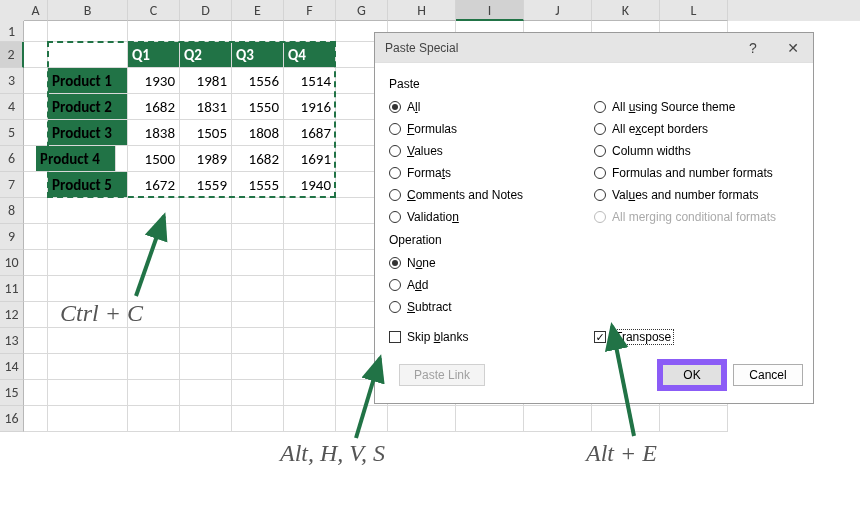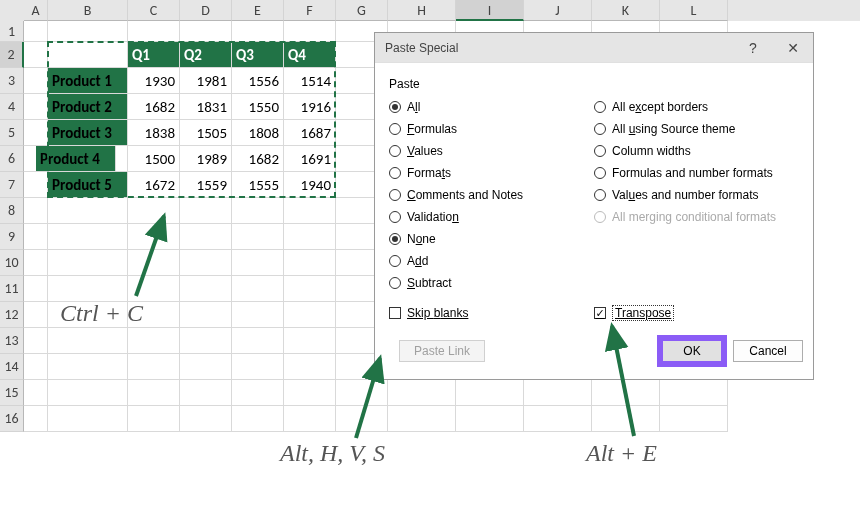--- a/index.html
+++ b/index.html
@@ -38,21 +38,21 @@
   .checkbox { width:12px; height:12px; border:1px solid #333; margin-right:6px; display:flex; align-items:center; justify-content:center; font-size:10px; line-height:1; }
   .checkbox.sel::after { content:"✓"; font-size:11px; }
   .check-focus { border:1px dotted #333; padding:0 2px; }
   .dlg-footer { display:flex; justify-content:flex-end; padding:6px 10px 12px 10px; gap:6px; align-items:center; }
   .btn { border:1px solid #adadad; background:#e1e1e1; padding:3px 14px; font-size:12px; min-width:70px; text-align:center; }
   .btn.default { border:6px solid #8b5cf6; background:#e1e1e1; }
   .btn.flat { background:#fdfdfd; }
   .btn.disabled { color:#a0a0a0; border:1px solid #d0d0d0; background:#f4f4f4; }
   .paste-link-wrap { padding-left:14px; }
   .bottom-row { display:flex; margin-top:10px; }
-  .bottom-row .half { flex:1; display:flex; align-items:center;text-decoration:underline; }
+  .bottom-row .half { flex:1; display:flex; align-items:center; }
   
   .arrow { position:absolute; pointer-events:none; }
   .hand { font-family: "Segoe Script","Comic Sans MS",cursive; font-style:italic; color:#555; font-size:24px; position:absolute; }
   svg { overflow:visible; }
 </style>
 </head>
 <body>
 
 <div class="sheet">
   <div class="corner"></div>
@@ -348,44 +348,45 @@
             <span class="radio-label"><span><span class="underline-solid">C</span>omments and Notes</span></span>
           </div>
           <div class="radio-row">
             <span class="radio"></span>
             <span class="radio-label"><span>Validatio<span class="underline-solid">n</span></span></span>
           </div>
         </div>
       <div class="radio-col" id="paste-right">
           <div class="radio-row">
             <span class="radio"></span>
+            <span class="radio-label"><span>All <span class="underline-solid">u</span>sing Source theme</span></span>
+          </div>
+          <div class="radio-row">
+            <span class="radio"></span>
             <span class="radio-label"><span>All e<span class="underline-solid">x</span>cept borders</span></span>
-          </div>
-          <div class="radio-row">
-            <span class="radio"></span>
-            <span class="radio-label"><span>All <span class="underline-solid">u</span>sing Source theme</span></span>
           </div>
           <div class="radio-row">
             <span class="radio"></span>
             <span class="radio-label"><span>Column widths</span></span>
           </div>
           <div class="radio-row">
             <span class="radio"></span>
             <span class="radio-label"><span>Formulas and number formats</span></span>
           </div>
           <div class="radio-row">
             <span class="radio"></span>
             <span class="radio-label"><span>Val<span class="underline-solid">u</span>es and number formats</span></span>
           </div>
           <div class="radio-row">
             <span class="radio disabled"></span>
             <span class="radio-label disabled"><span>All mer<span class="underline-solid">g</span>ing conditional formats</span></span>
           </div>
         </div>
     </div>
+    <div class="group-label">Operation</div>
     <div class="radio-cols">
       <div class="radio-col" id="op-left">
           <div class="radio-row">
             <span class="radio sel"></span>
             <span class="radio-label"><span>N<span class="underline-solid">o</span>ne</span></span>
           </div>
           <div class="radio-row">
             <span class="radio"></span>
             <span class="radio-label"><span>A<span class="underline-solid">d</span>d</span></span>
           </div>

